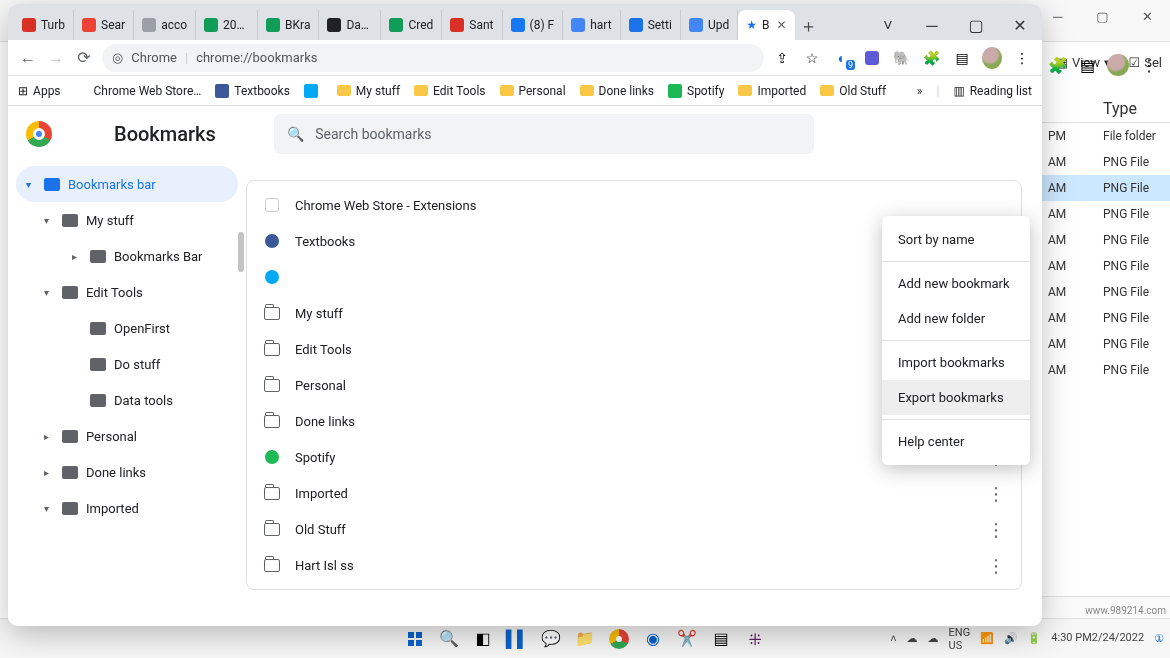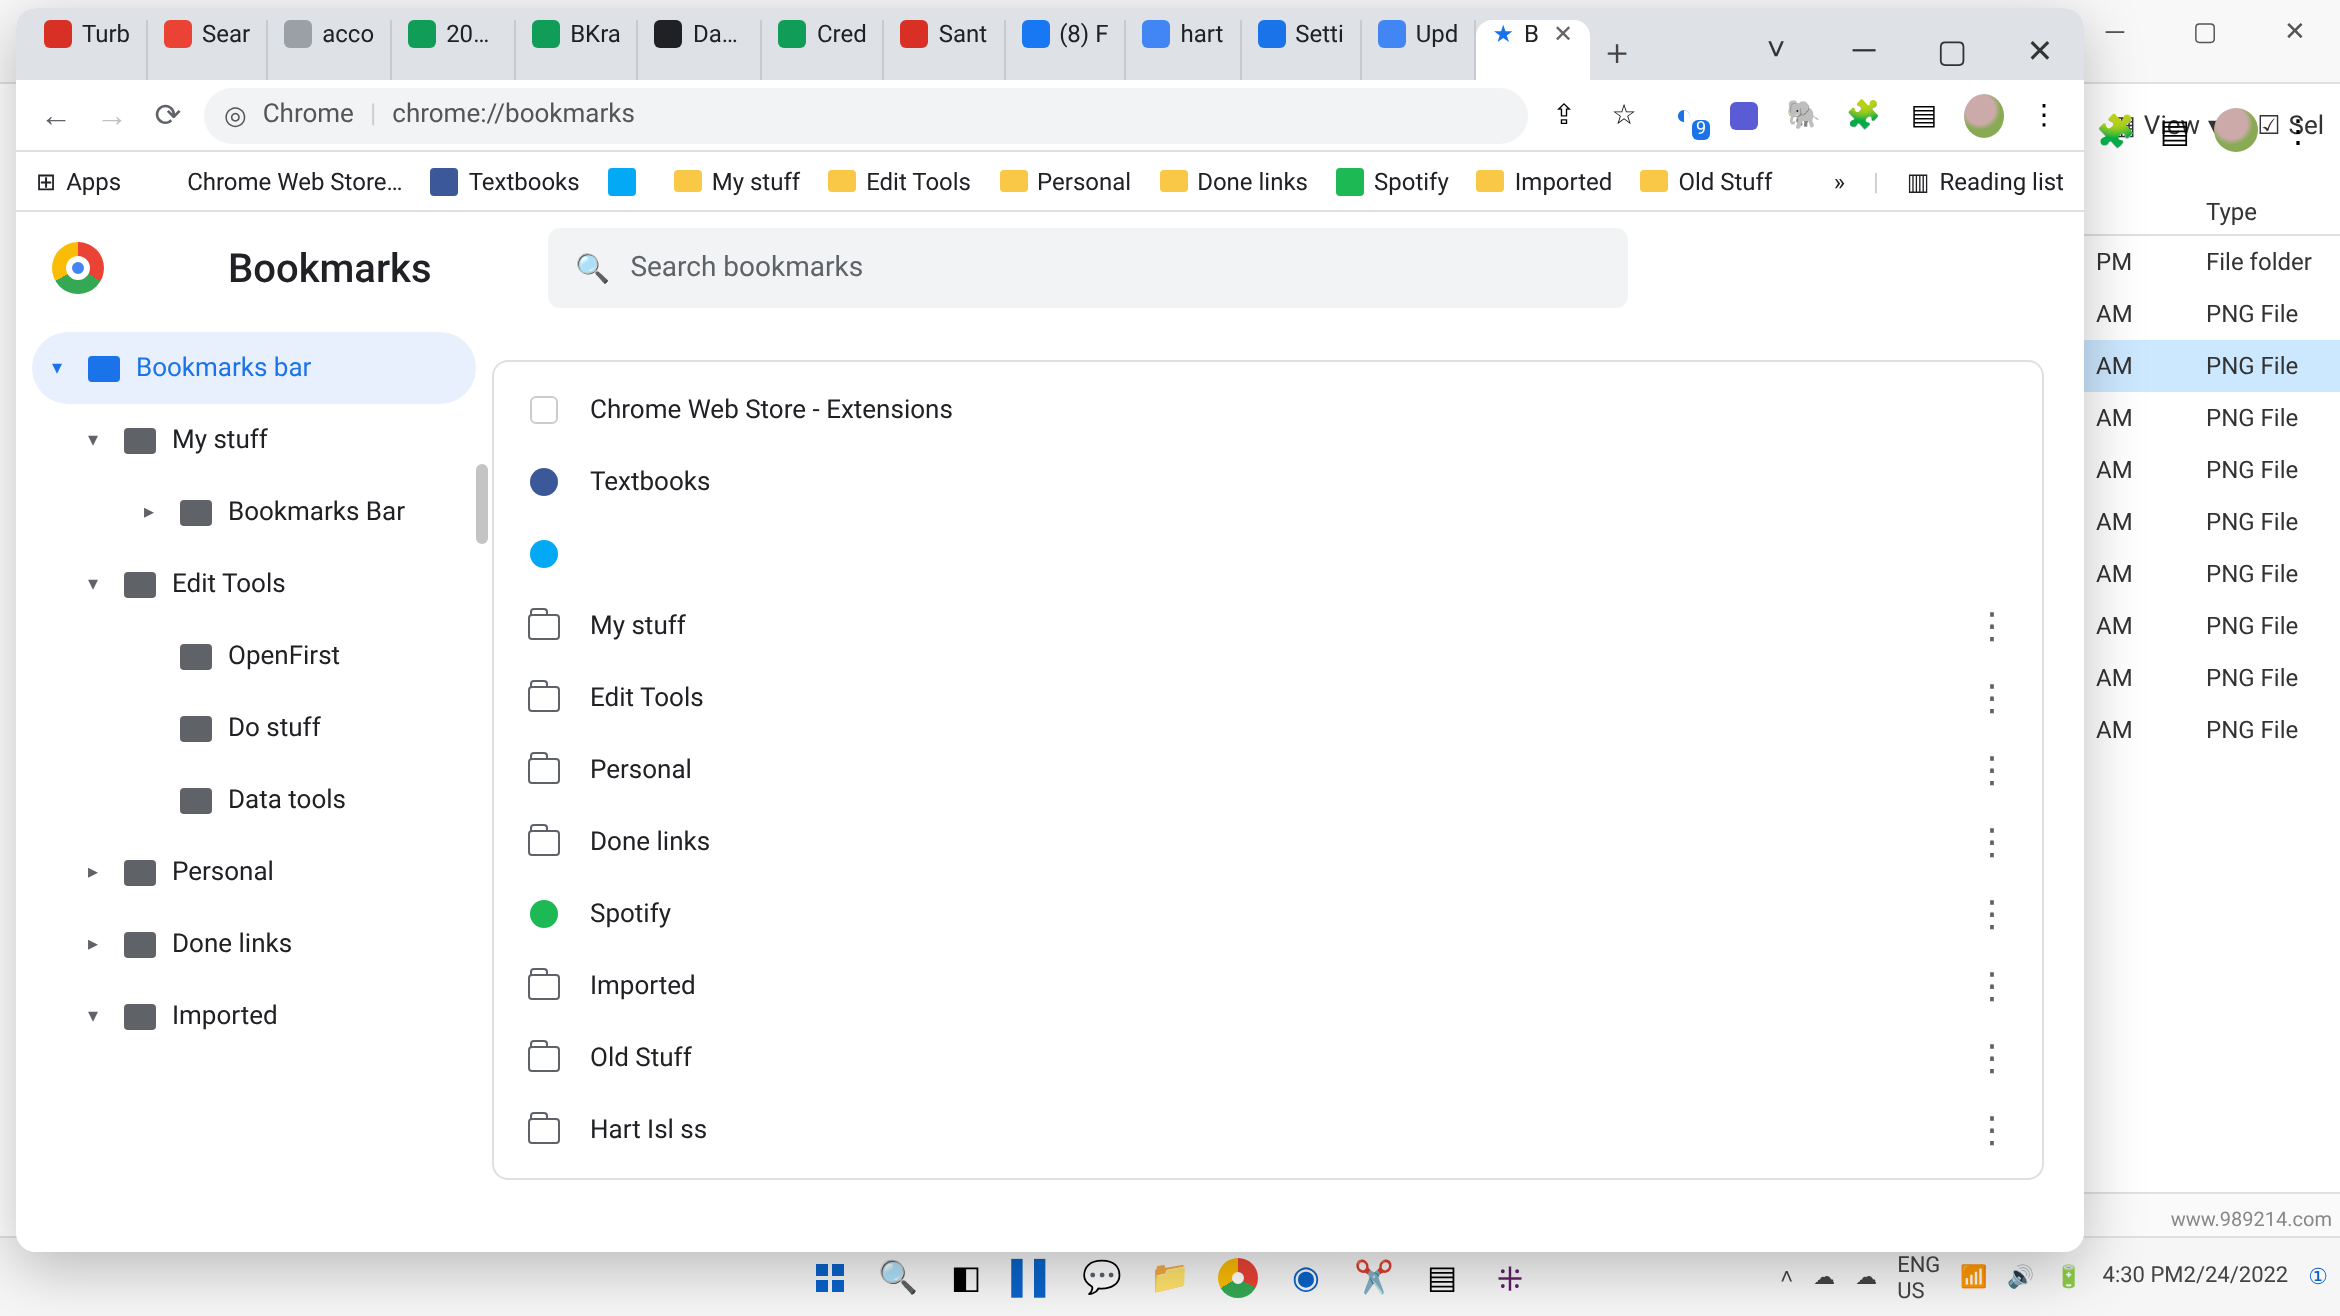--- a/index.html
+++ b/index.html
@@ -16,38 +16,38 @@
   *{box-sizing:border-box;font-family:"Segoe UI",Roboto,Arial,sans-serif;}
   html,body{margin:0;padding:0;width:1170px;height:658px;overflow:hidden;background:#f0f0f0;}
   
   .desktop{position:absolute;inset:0;background:#fff;}
   .explorer-header{position:absolute;top:0;left:0;right:0;height:42px;background:#f8f8f8;border-bottom:1px solid var(--divider);}
   .win-controls{position:absolute;top:0;right:0;display:flex;}
   .win-controls div{width:45px;height:32px;display:flex;align-items:center;justify-content:center;color:#555;font-size:13px;}
   .explorer-tool{position:absolute;top:55px;right:8px;display:flex;gap:18px;align-items:center;color:#333;font-size:13px;}
   .explorer-tool .pill{display:flex;gap:4px;align-items:center;}
   .file-columns{position:absolute;top:95px;left:0;right:0;bottom:40px;padding-left:1040px;}
-  .file-head{display:flex;font-size:12px;color:#333;border-bottom:1px solid var(--divider);padding:4px 0 4px 8px;}
+  .file-head{display:flex;font-size:16px;color:#333;border-bottom:1px solid var(--divider);padding:4px 0 4px 8px;}
   .file-head span:first-child{width:55px;}
   .file-rows{font-size:12px;color:#333;}
   .file-row{display:flex;padding:6px 0 6px 8px;}
   .file-row.sel{background:#cce8ff;}
   .file-row span:first-child{width:55px;}
   .taskbar{position:absolute;left:0;right:0;bottom:0;height:40px;background:rgba(245,245,245,.95);border-top:1px solid var(--divider);display:flex;align-items:center;padding:0 6px;}
   .taskbar .center{position:absolute;left:50%;transform:translateX(-50%);display:flex;gap:8px;align-items:center;}
   .ti{width:26px;height:26px;border-radius:4px;display:flex;align-items:center;justify-content:center;font-size:16px;}
   .tray{margin-left:auto;display:flex;gap:10px;align-items:center;font-size:11px;color:#444;}
   .tray .clock{display:flex;align-items:flex-end;line-height:1.1;}
   .statusbar{position:absolute;left:80px;right:0;bottom:40px;height:22px;font-size:12px;color:#444;display:flex;gap:18px;align-items:center;padding-left:8px;border-top:1px solid var(--divider);background:#fafafa;}
   .watermark{position:absolute;right:4px;bottom:42px;font-size:10px;color:#888;}
 
   
   .chrome-window{position:absolute;top:4px;left:8px;width:1034px;height:622px;background:#fff;border-radius:10px;box-shadow:0 8px 30px rgba(0,0,0,.25);overflow:hidden;display:flex;flex-direction:column;}
   .tabstrip{height:36px;background:var(--chrome-grey);display:flex;align-items:flex-end;padding-left:6px;position:relative;}
-  .tab{height:30px;display:flex;align-items:flex-start;gap:5px;padding:0 8px;font-size:12px;color:var(--text);max-width:62px;border-right:1px solid #c7cace;white-space:nowrap;overflow:hidden;}
+  .tab{height:30px;display:flex;align-items:center;gap:5px;padding:0 8px;font-size:12px;color:var(--text);max-width:62px;border-right:1px solid #c7cace;white-space:nowrap;overflow:hidden;}
   .tab.active{background:var(--chrome-tab-bg);border-radius:8px 8px 0 0;border-right:none;max-width:80px;}
   .tab .ico{width:14px;height:14px;border-radius:3px;display:inline-block;flex:none;}
   .tab .tx{overflow:hidden;text-overflow:ellipsis;}
   .tab .close{font-size:12px;color:#666;margin-left:2px;}
   .newtab{width:28px;height:28px;display:flex;align-items:center;justify-content:center;color:#444;font-size:18px;}
   .chrome-winbtns{margin-left:auto;display:flex;}
   .chrome-winbtns div{width:44px;height:30px;display:flex;align-items:center;justify-content:center;color:#333;}
   .omnibar{height:36px;background:#fff;display:flex;align-items:center;gap:8px;padding:0 10px;border-bottom:1px solid var(--divider);}
   .nav-ico{width:20px;height:20px;color:var(--muted);display:flex;align-items:center;justify-content:center;font-size:16px;}
   .url-pill{flex:1;height:28px;background:var(--hover-grey);border-radius:14px;display:flex;align-items:center;padding:0 10px;gap:8px;font-size:13px;color:#555;}
@@ -491,20 +491,31 @@
               <span class="rico">
                 <span class="outline-folder"></span>
               </span>
               <span>Hart Isl ss</span>
               <span class="more">⋮</span>
             </div>
           </div>
       </div>
     </div>
 
+    <div class="ctx-menu" id="ctx-menu">
+        <div class="ctx-item">Sort by name</div>
+        <div class="ctx-sep"></div>
+        <div class="ctx-item">Add new bookmark</div>
+        <div class="ctx-item">Add new folder</div>
+        <div class="ctx-sep"></div>
+        <div class="ctx-item">Import bookmarks</div>
+        <div class="ctx-item hover">Export bookmarks</div>
+        <div class="ctx-sep"></div>
+        <div class="ctx-item">Help center</div>
+      </div>
   </div>
 </div>
 
 <div style="position:absolute;top:54px;left:1048px;display:flex;gap:12px;align-items:center">
   <span>🧩</span>
   <span>▤</span>
   <span class="avatar"></span>
   <span>⋮</span>
 </div>
 

